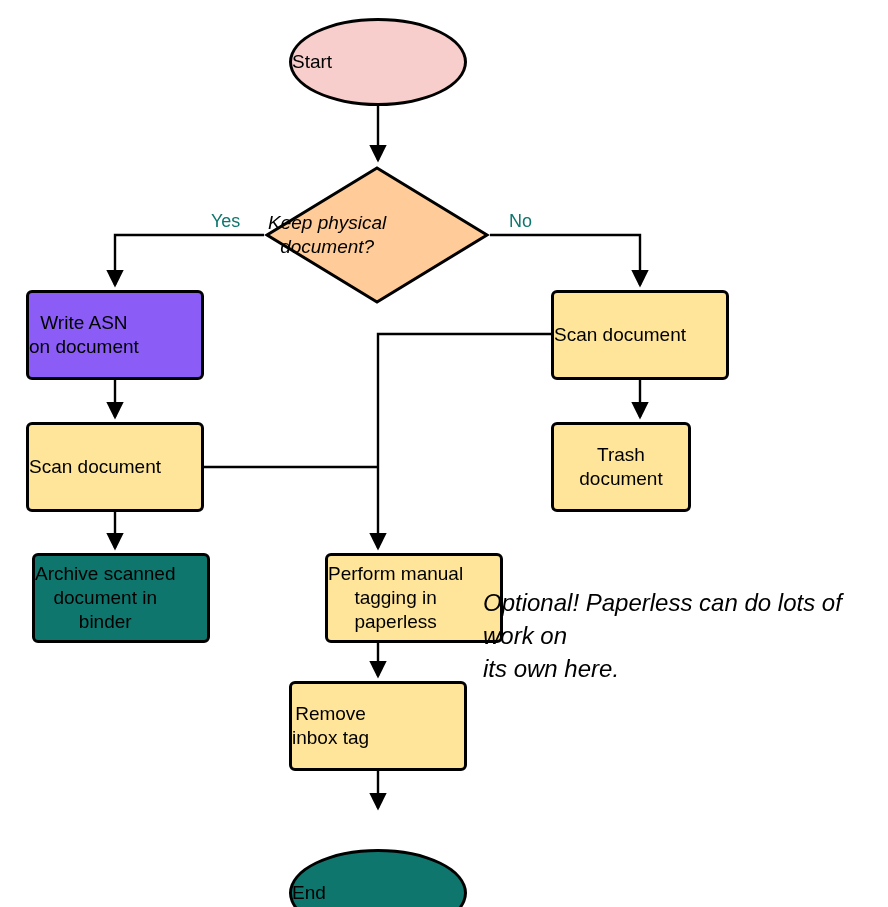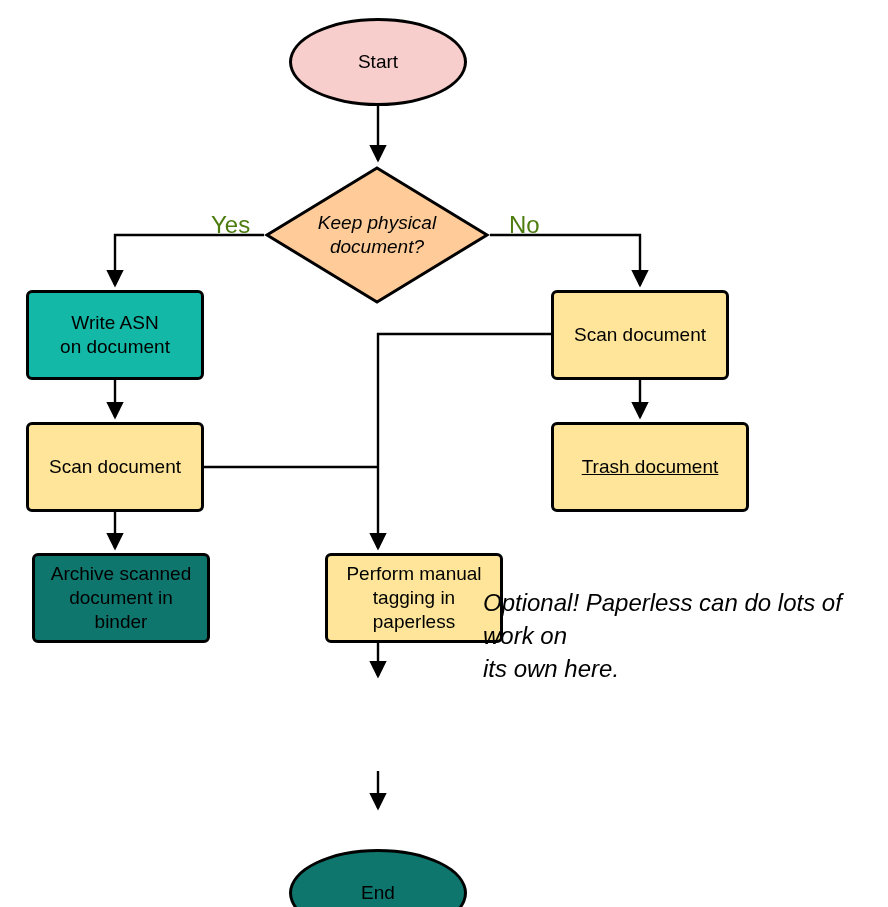--- a/index.html
+++ b/index.html
@@ -22,21 +22,20 @@
     left: 0;
     top: 0;
     width: 888px;
     height: 907px;
   }
   .node {
     position: absolute;
     box-sizing: border-box;
     display: flex;
     align-items: center;
-    justify-content: center;
     text-align: center;
     color: #000000;
     font-size: 19px;
     line-height: 1.28;
     white-space: pre-line;
     z-index: 2;
   }
   .node.terminal {
     border: 3px solid #000000;
     border-radius: 50%;
@@ -56,22 +55,22 @@
     z-index: 0;
   }
   .decision .dia-label {
     position: relative;
     z-index: 1;
     padding: 0 4px;
     font-style: italic;
   }
   .edge-label {
     position: absolute;
-    font-size: 24px;
-    color: #4d7c0f;
+    font-size: 18px;
+    color: #0f766e;
     z-index: 3;
     white-space: nowrap;
   }
   .note {
     position: absolute;
     font-size: 24px;
     font-style: italic;
     color: #000000;
     line-height: 1.38;
     z-index: 3;
@@ -118,49 +117,53 @@
   </div>
 
   <div class="node decision" style="left:264px; top:165px; width:226px; height:140px;">
     <svg class="dia-shape" viewBox="0 0 226 140" preserveAspectRatio="none">
       <polygon points="113,3 223,70 113,137 3,70" fill="#ffcc99" stroke="#000000" stroke-width="3" vector-effect="non-scaling-stroke"></polygon>
     </svg>
     <span class="dia-label">Keep physical
 document?</span>
   </div>
 
-  <div class="node process" style="left:26px; top:290px; width:178px; height:90px; background:#14b8a6;">
+  <div class="node process" style="left:26px; top:290px; width:178px; height:90px; background:#8b5cf6;">
     <span>Write ASN
 on document</span>
   </div>
 
   <div class="node process" style="left:26px; top:422px; width:178px; height:90px; background:#ffe599;">
     <span>Scan document</span>
   </div>
 
   <div class="node process" style="left:32px; top:553px; width:178px; height:90px; background:#0f766e;">
     <span>Archive scanned
 document in
 binder</span>
   </div>
 
   <div class="node process" style="left:551px; top:290px; width:178px; height:90px; background:#ffe599;">
     <span>Scan document</span>
   </div>
 
-  <div class="node process" style="left:551px; top:422px; width:198px; height:90px; background:#ffe599;text-decoration:underline;">
+  <div class="node process" style="left:551px; top:422px; width:140px; height:90px; background:#ffe599;">
     <span>Trash document</span>
   </div>
 
   <div class="node process" style="left:289px; top:553px; width:178px; height:90px; background:#ffe599;margin-left:36px;">
     <span>Perform manual
 tagging in
 paperless</span>
   </div>
 
+  <div class="node process" style="left:289px; top:681px; width:178px; height:90px; background:#ffe599;">
+    <span>Remove
+inbox tag</span>
+  </div>
 
   <div class="node terminal" style="left:289px; top:849px; width:178px; height:88px; background:#0f766e;">
     <span>End</span>
   </div>
 
   <div class="edge-label" style="left:211px; top:211px;">Yes</div>
   <div class="edge-label" style="left:509px; top:211px;">No</div>
 
   <div class="note" style="left:483px; top:586px; width:400px;">Optional! Paperless can do lots of work on
 its own here.</div>

